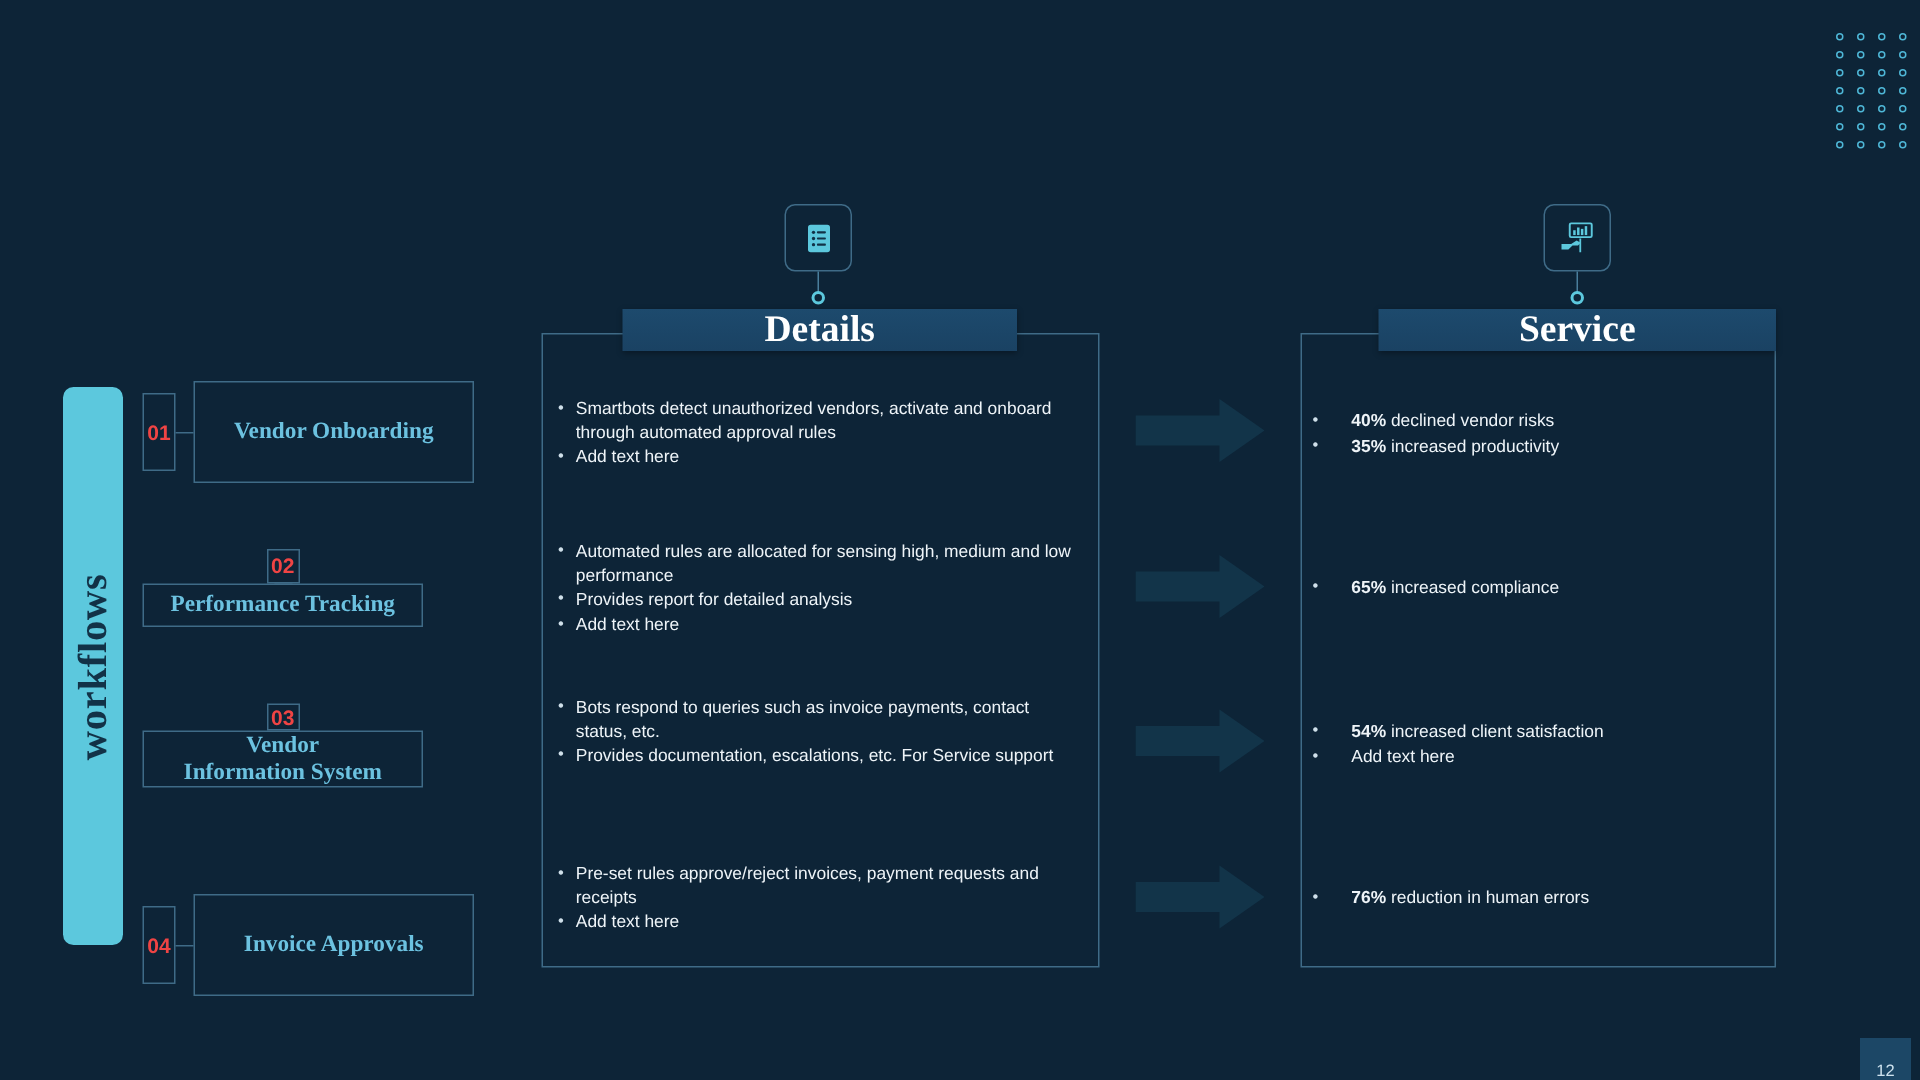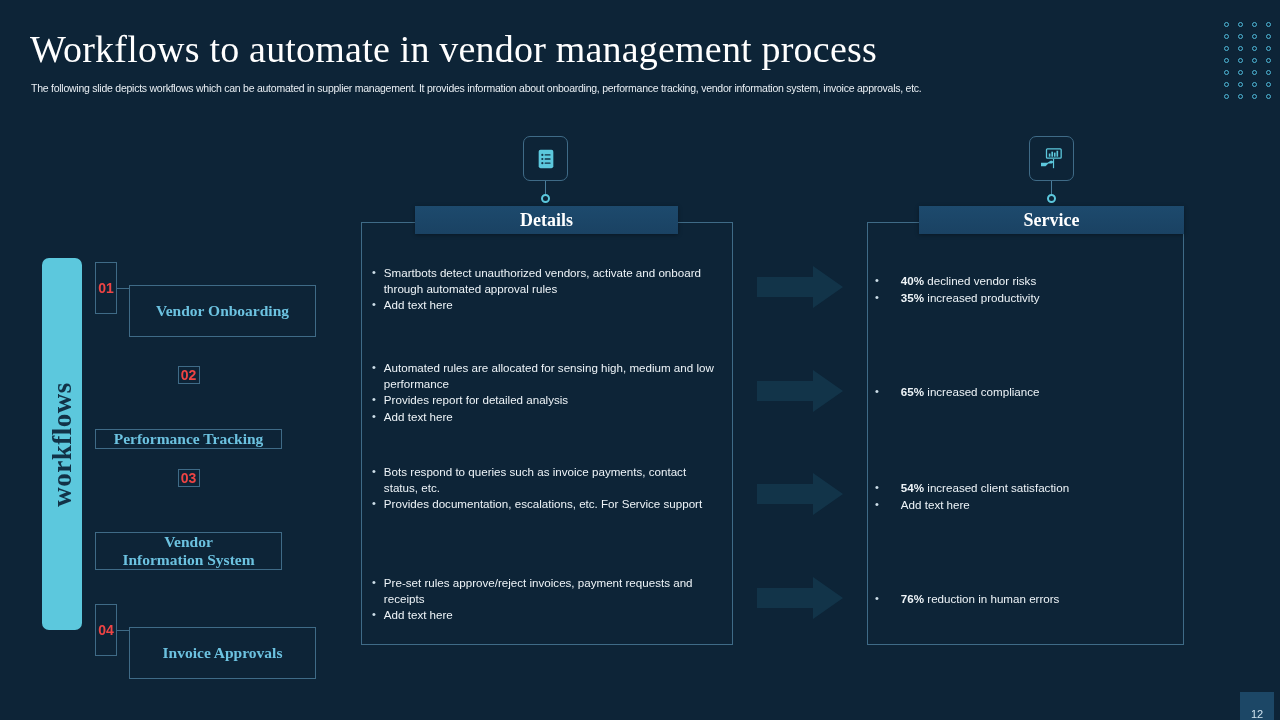--- a/index.html
+++ b/index.html
@@ -114,34 +114,33 @@
     font-weight: bold;
     color: #ef4444;
   }
   .step-connector {
     width: 12px;
     height: 1px;
     background: #3f6b87;
   }
   .step-box {
     width: 187px;
-    height: 52px;
+    height: 68px;
     border: 1px solid #3f6b87;
     box-sizing: border-box;
     display: flex;
     align-items: center;
     justify-content: center;
     text-align: center;
     font-family: "Liberation Serif", serif;
     font-weight: bold;
     font-size: 15.5px;
     line-height: 18px;
     color: #6cc2e0;
     padding: 0 6px;
-    margin-top: 45px;
   }
 
   
   .col {
     position: absolute;
     top: 222px;
     height: 423px;
     border: 1px solid #3f6b87;
     box-sizing: border-box;
   }
@@ -151,21 +150,21 @@
   .col-header {
     position: absolute;
     top: 206px;
     height: 28px;
     background: linear-gradient(180deg, #1d4a6d 0%, #1a4263 100%);
     display: flex;
     align-items: center;
     justify-content: center;
     font-family: "Liberation Serif", serif;
     font-weight: bold;
-    font-size: 18px;
+    font-size: 25px;
     color: #ffffff;
     box-shadow: 0 1px 4px rgba(0,0,0,0.35);
   }
   .hdr-details { left: 415px; width: 263px; }
   .hdr-impact  { left: 919px; width: 265px; }
 
   
   .badge {
     position: absolute;
     top: 136px;
@@ -258,22 +257,20 @@
     justify-content: center;
     font-size: 11px;
     color: #cfe3ef;
   }
 </style>
 </head>
 <body>
 
 <div class="slide">
 
-  <div class="title">Workflows to automate in vendor management process</div>
-  <div class="subtitle">The following slide depicts workflows which can be automated in supplier management. It provides information about onboarding, performance tracking, vendor information system, invoice approvals, etc.</div>
 
   <div class="dot-grid" id="dot-grid">
       <i></i>
       <i></i>
       <i></i>
       <i></i>
       <i></i>
       <i></i>
       <i></i>
       <i></i>

